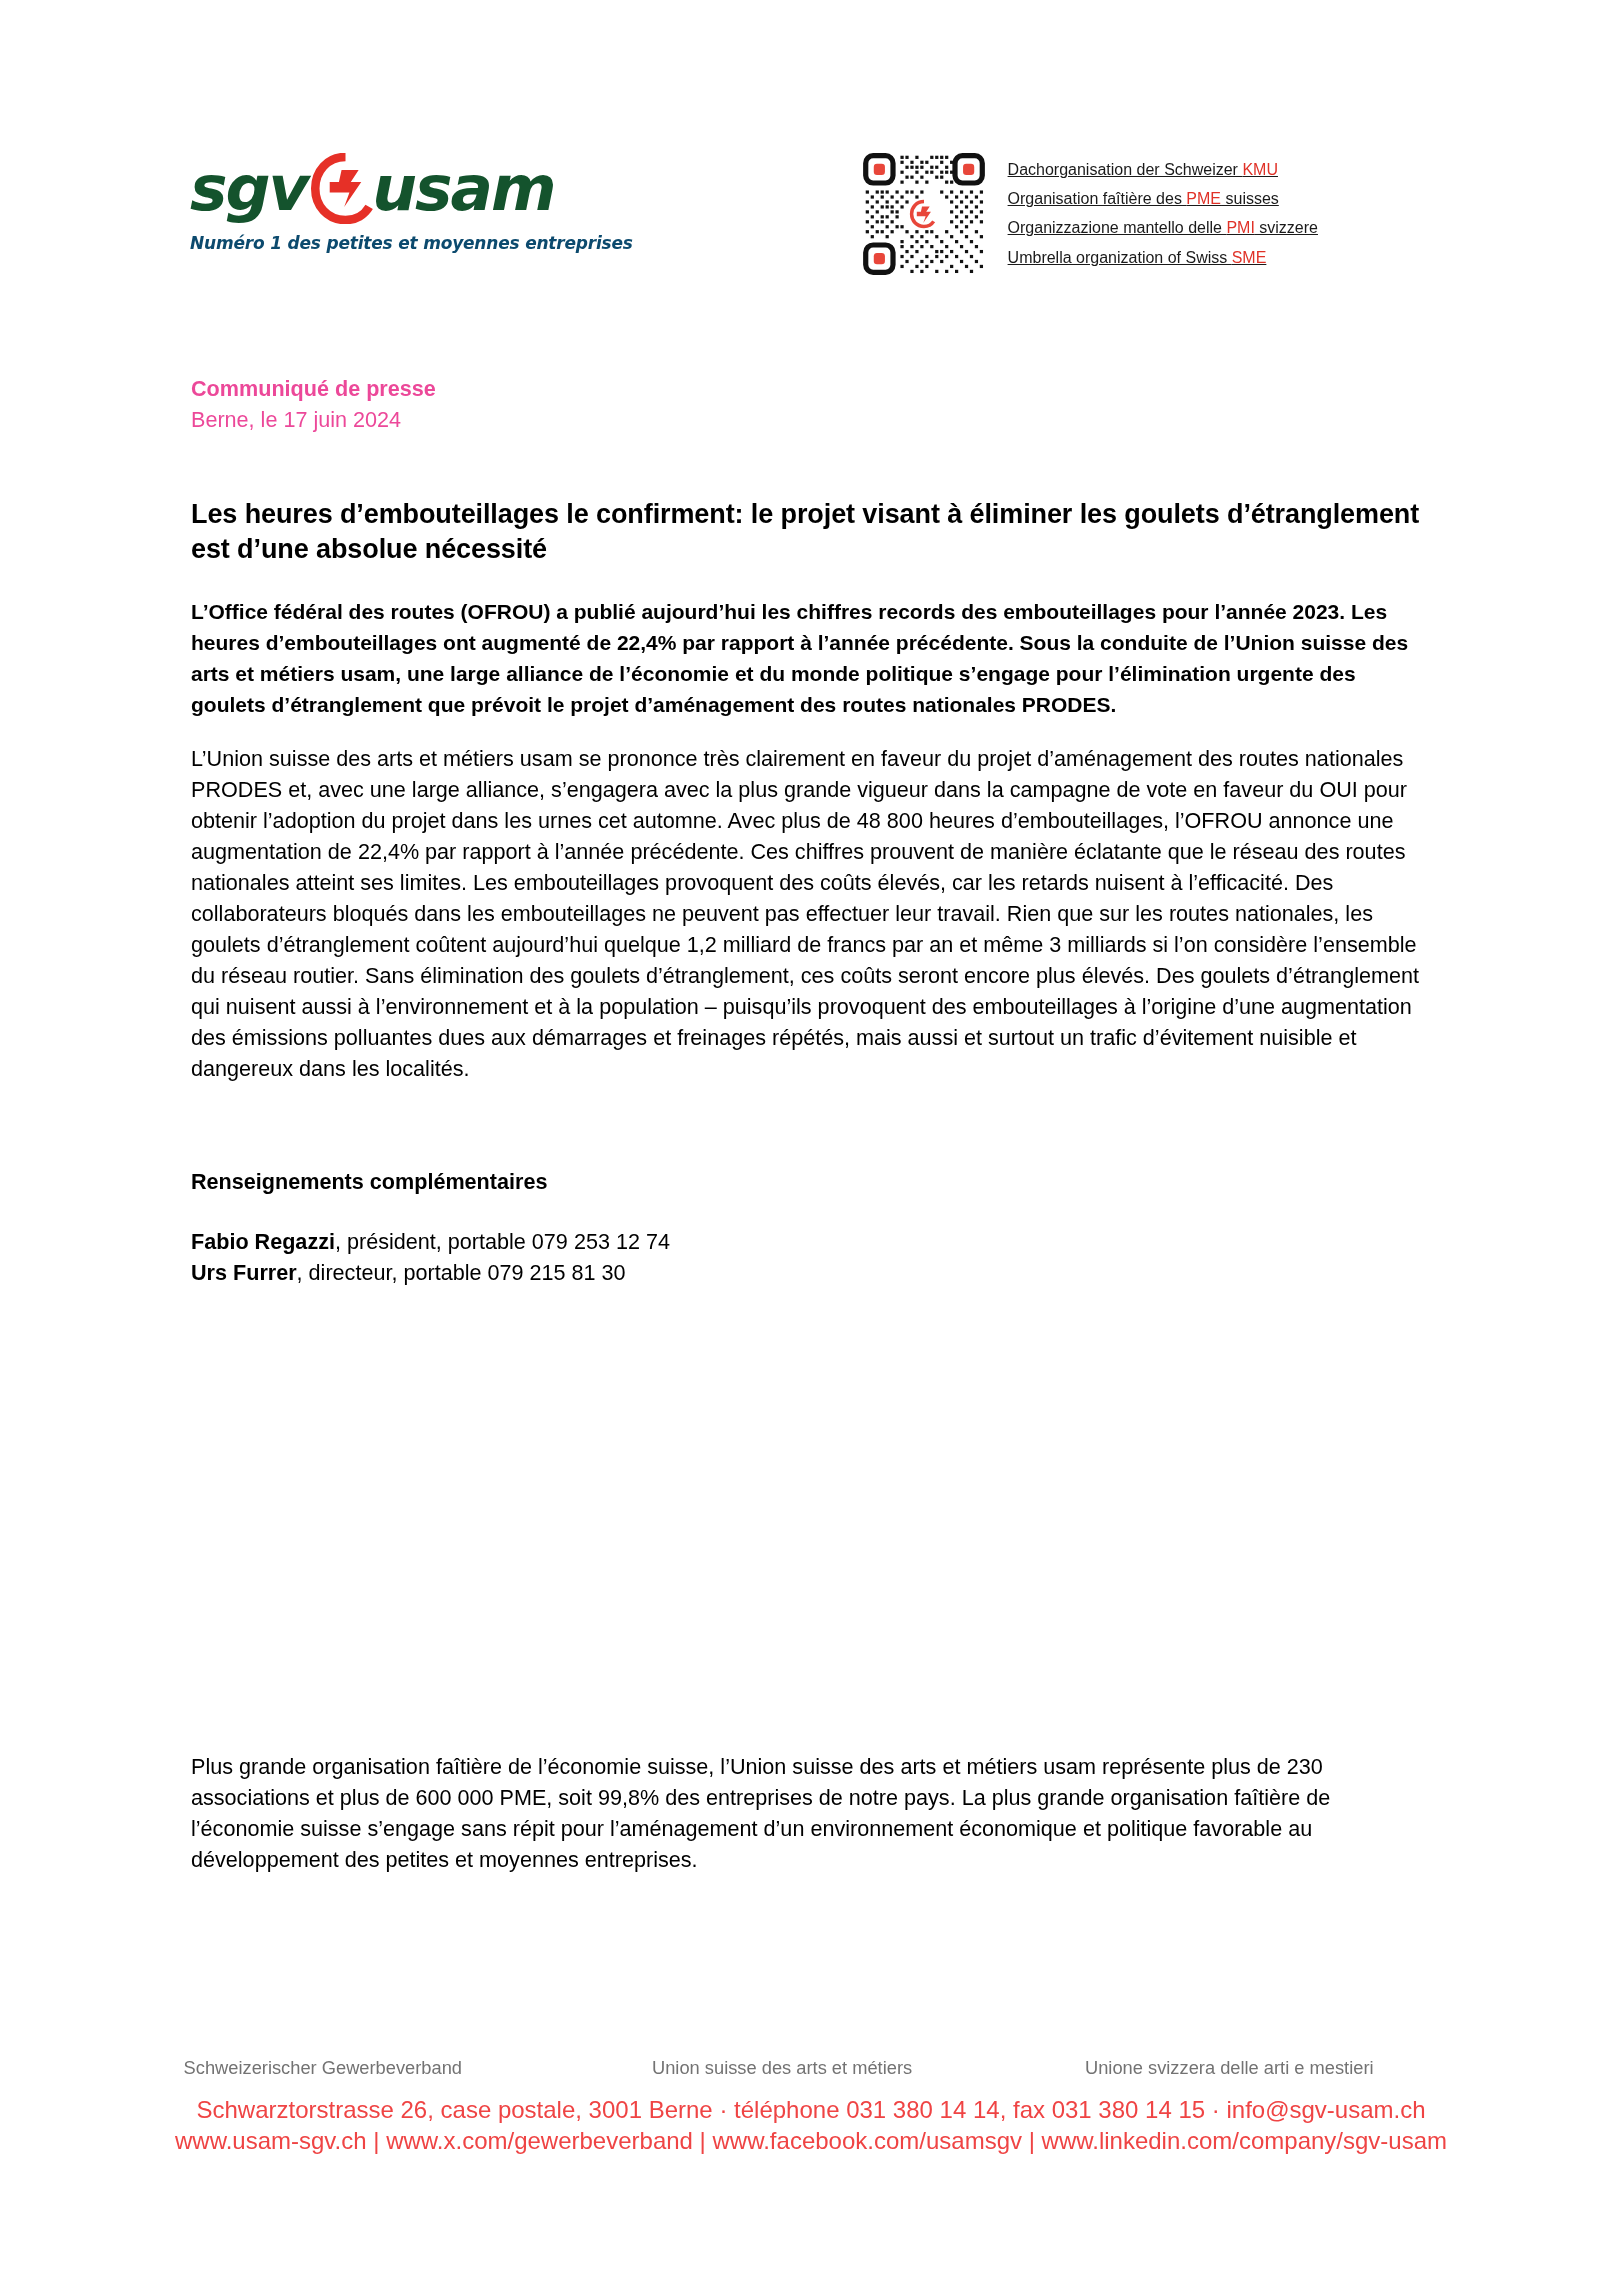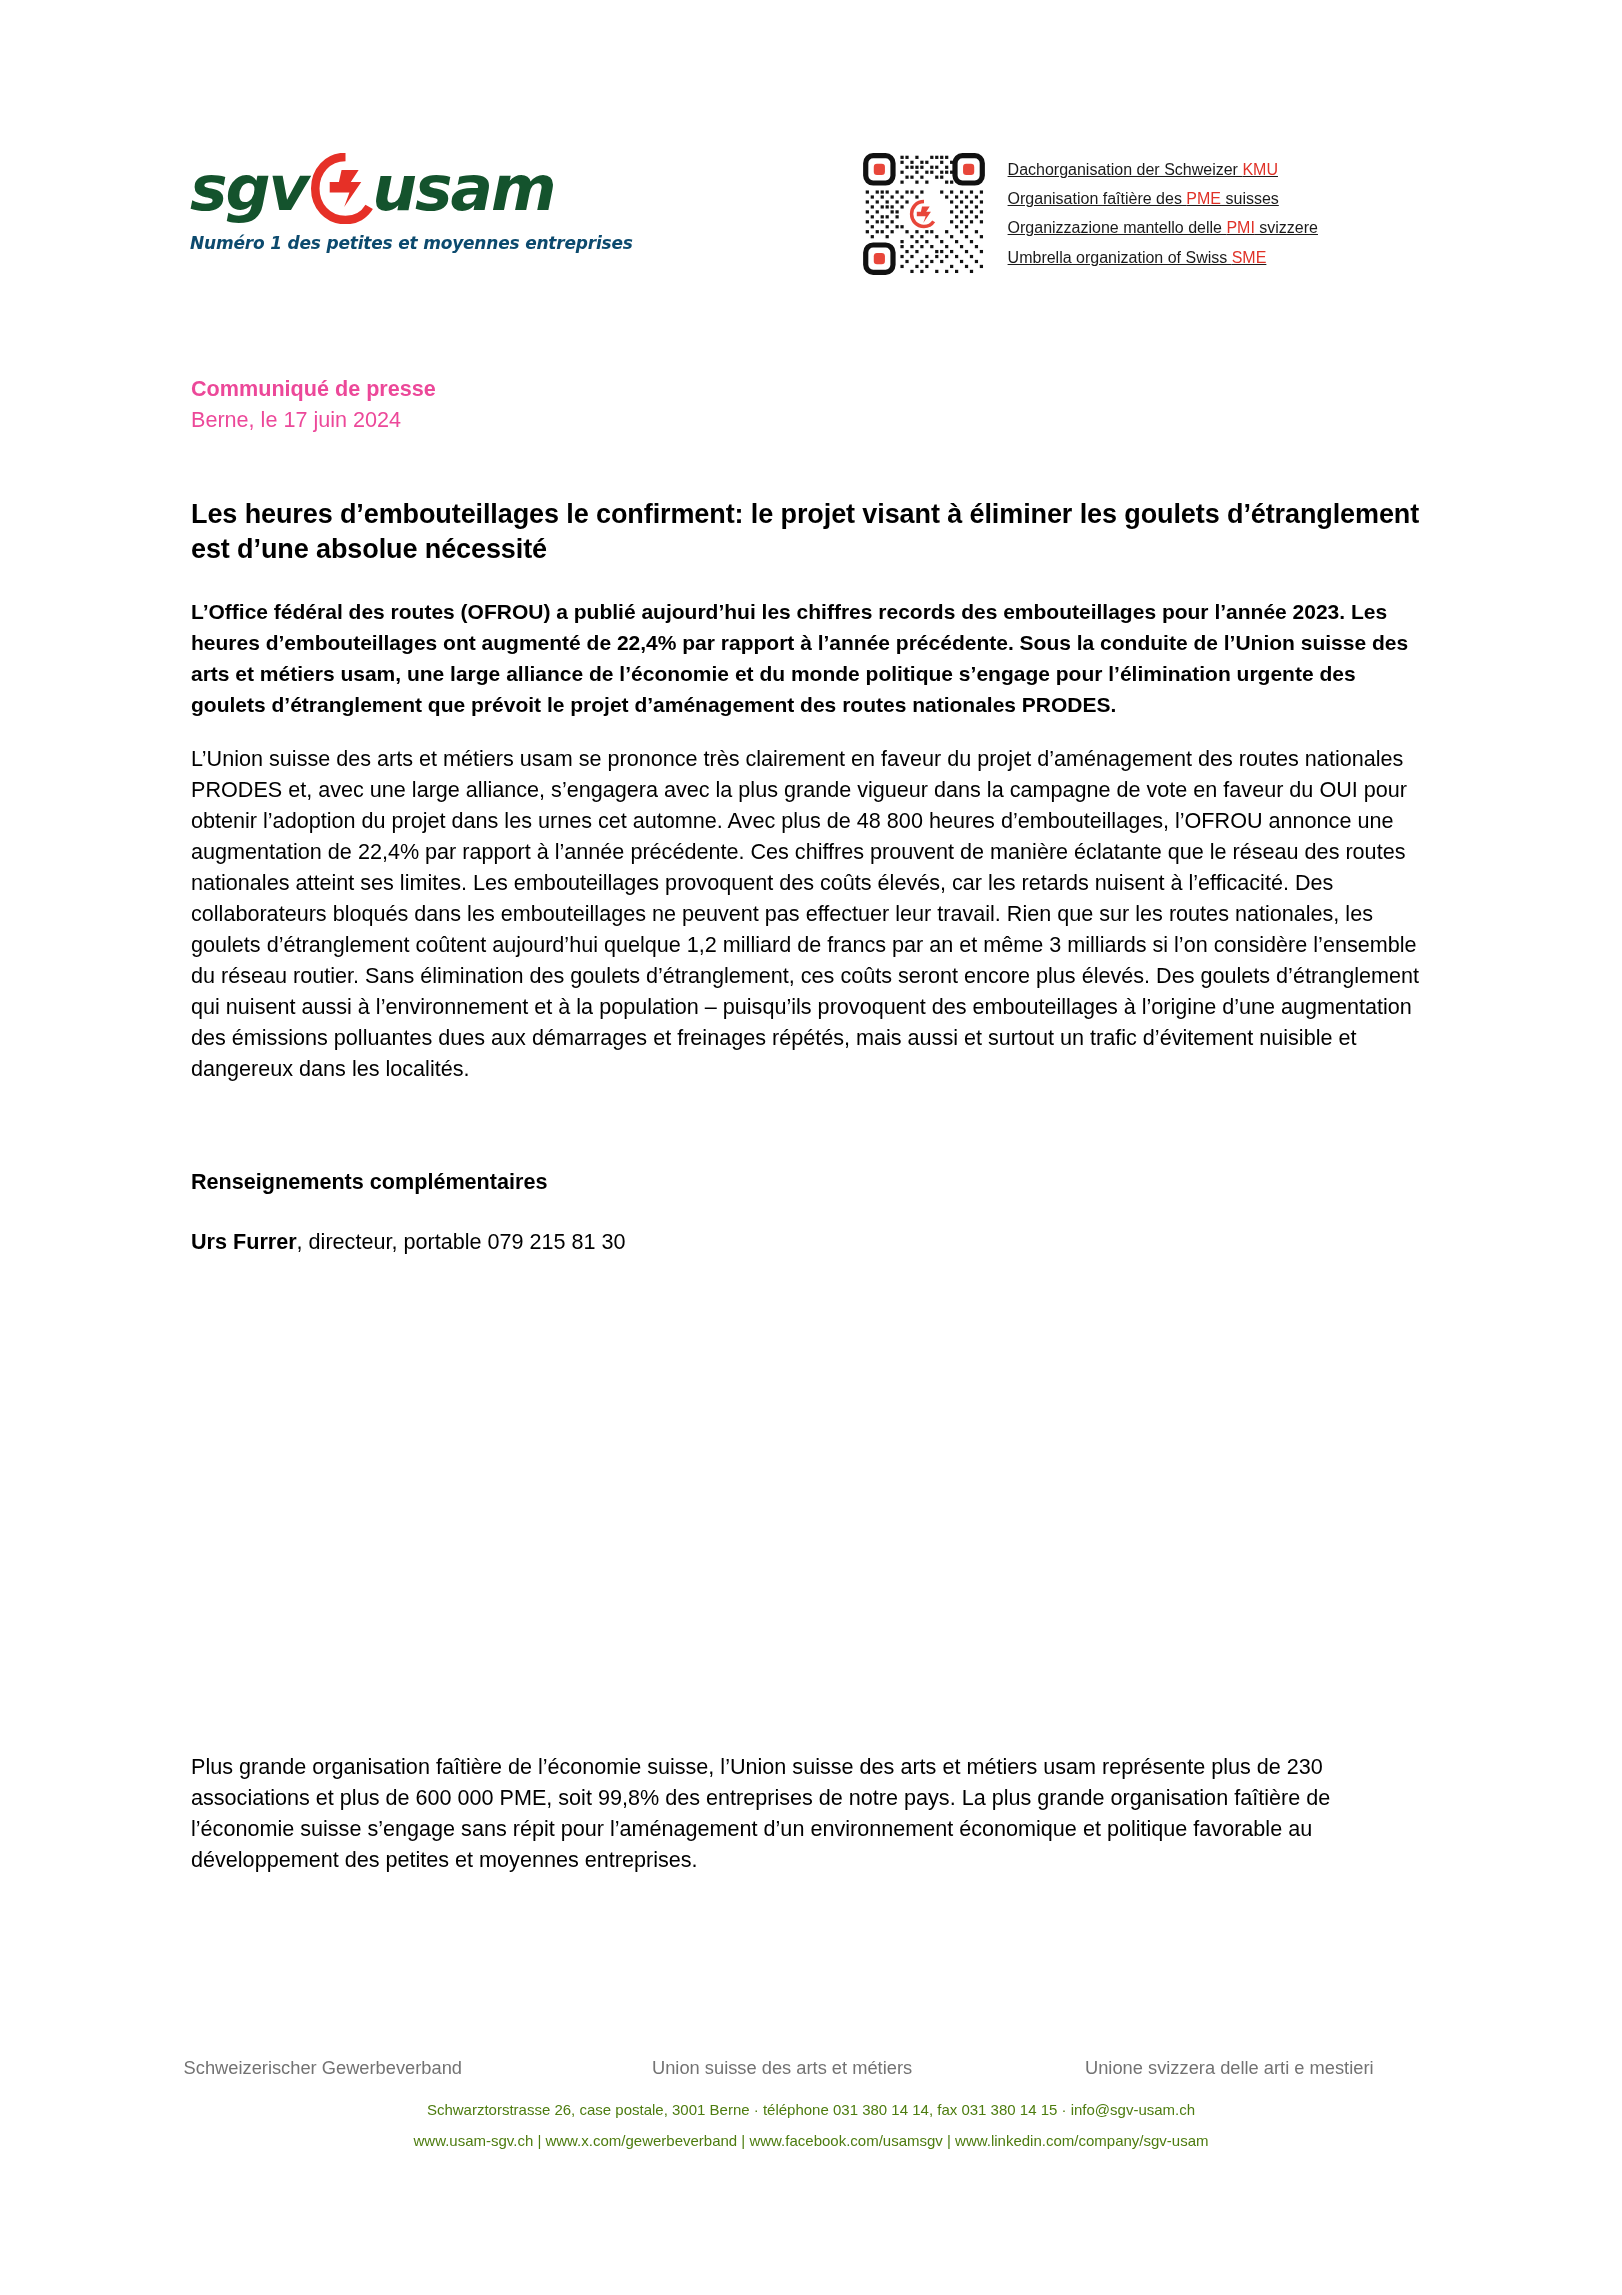--- a/index.html
+++ b/index.html
@@ -178,23 +178,23 @@
     line-height: 26px;
     color: #737373;
     white-space: nowrap;
   }
   .footer-org.o1 { left: 23.6px; }
   .footer-org.o2 { left: 492px; }
   .footer-org.o3 { left: 925px; }
 
   .footer-line {
     text-align: center;
-    font-size: 15px;
+    font-size: 24px;
     line-height: 27px;
-    color: #4d7c0f;
+    color: #ef4444;
   }
   .footer-line.addr { margin-top: 11.8px; }
   .footer-line.links { margin-top: 3.9px; }
 </style>
 </head>
 <body>
 
 <div class="page">
 
   <div class="header">
@@ -427,20 +427,21 @@
 
     <h1 class="doc-title">Les heures d’embouteillages le confirment: le projet visant à éliminer les goulets d’étranglement est d’une absolue nécessité</h1>
 
     <p class="lead">L’Office fédéral des routes (OFROU) a publié aujourd’hui les chiffres records des embouteillages pour l’année 2023. Les heures d’embouteillages ont augmenté de 22,4% par rapport à l’année précédente. Sous la conduite de l’Union suisse des arts et métiers usam, une large alliance de l’économie et du monde politique s’engage pour l’élimination urgente des goulets d’étranglement que prévoit le projet d’aménagement des routes nationales PRODES.</p>
 
     <p class="body-para">L’Union suisse des arts et métiers usam se prononce très clairement en faveur du projet d’aménagement des routes nationales PRODES et, avec une large alliance, s’engagera avec la plus grande vigueur dans la campagne de vote en faveur du OUI pour obtenir l’adoption du projet dans les urnes cet automne. Avec plus de 48 800 heures d’embouteillages, l’OFROU annonce une augmentation de 22,4% par rapport à l’année précédente. Ces chiffres prouvent de manière éclatante que le réseau des routes nationales atteint ses limites. Les embouteillages provoquent des coûts élevés, car les retards nuisent à l’efficacité. Des collaborateurs bloqués dans les embouteillages ne peuvent pas effectuer leur travail. Rien que sur les routes nationales, les goulets d’étranglement coûtent aujourd’hui quelque 1,2 milliard de francs par an et même 3 milliards si l’on considère l’ensemble du réseau routier. Sans élimination des goulets d’étranglement, ces coûts seront encore plus élevés. Des goulets d’étranglement qui nuisent aussi à l’environnement et à la population – puisqu’ils provoquent des embouteillages à l’origine d’une augmentation des émissions polluantes dues aux démarrages et freinages répétés, mais aussi et surtout un trafic d’évitement nuisible et dangereux dans les localités.</p>
 
     <div class="section-head">Renseignements complémentaires</div>
 
     <div class="contact-list">
+      <div class="contact-line"><b>Fabio Regazzi</b><span>, président, portable 079 253 12 74</span></div>
       <div class="contact-line"><b>Urs Furrer</b><span>, directeur, portable 079 215 81 30</span></div>
     </div>
   </div>
 
   <p class="boilerplate">Plus grande organisation faîtière de l’économie suisse, l’Union suisse des arts et métiers usam représente plus de 230 associations et plus de 600 000 PME, soit 99,8% des entreprises de notre pays. La plus grande organisation faîtière de l’économie suisse s’engage sans répit pour l’aménagement d’un environnement économique et politique favorable au développement des petites et moyennes entreprises.</p>
 
   <div class="footer">
     <div class="footer-orgs">
       <span class="footer-org o1">Schweizerischer Gewerbeverband</span>
       <span class="footer-org o2">Union suisse des arts et métiers</span>

